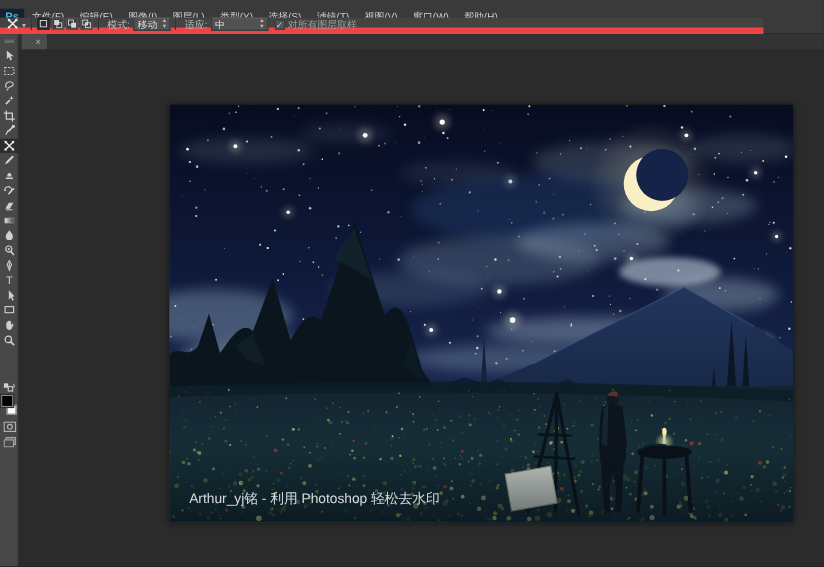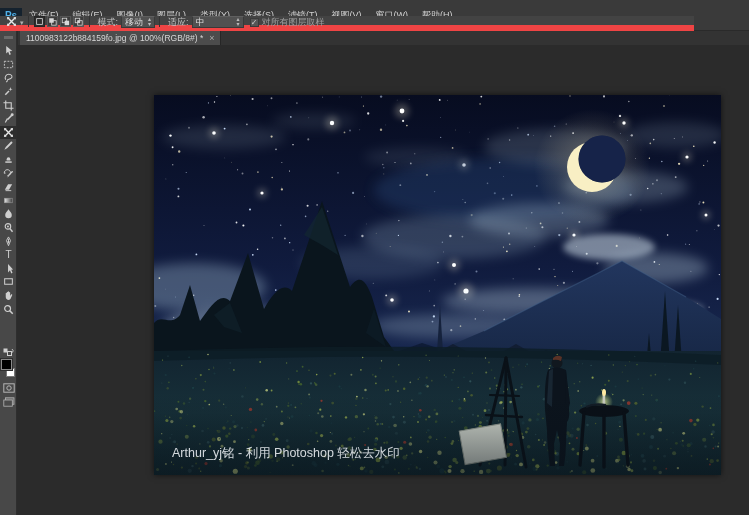--- a/index.html
+++ b/index.html
@@ -126,21 +126,20 @@
       <span class="udarrow">▴<br>▾</span>
     </div>
     <div class="ob-check">
       <span class="box">✓</span>
       <span>对所有图层取样</span>
     </div>
   </div>
 
   <div id="tabbar">
     <div id="doc-tab">
-      <span>1100983122b884159fo.jpg @ 100%(RGB/8#) *</span>
       <span class="close">×</span>
     </div>
   </div>
 
   <div id="tools">
     <div id="tools-header">
         <div class="grip"></div>
       </div>
     <div id="tool-list">
         <div class="tool">

